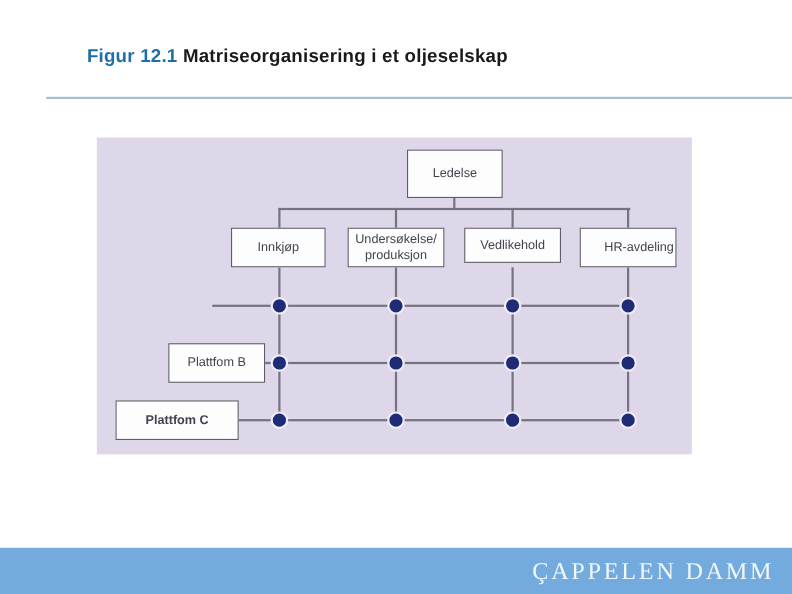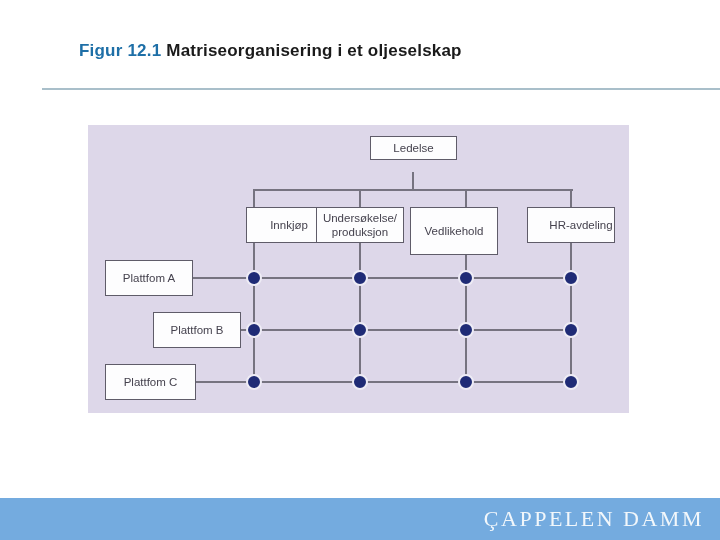--- a/index.html
+++ b/index.html
@@ -42,28 +42,28 @@
   .node {
     position: absolute;
     background: #fdfdfe;
     border: 1px solid #5f5c69;
     box-sizing: border-box;
     display: flex; align-items: center; justify-content: center;
     text-align: center;
     font-size: 11.5px; line-height: 1.25; color: #45424e;
     white-space: pre-line;
   }
-  .node.root { left: 282px; top: 11px;  width: 87px; height: 24px; }
-  .node.d1   { left: 122px; top: 82px;  width: 86px; height: 36px; margin-left: 36px; }
+  .node.root { left: 282px; top: 11px;  width: 87px; height: 44px; }
+  .node.d1   { left: 122px; top: 82px;  width: 86px; height: 36px; }
   .node.d2   { left: 228px; top: 82px;  width: 88px; height: 36px; text-align: center; }
-  .node.d3   { left: 322px; top: 82px;  width: 88px; height: 48px; }
+  .node.d3   { left: 334px; top: 82px;  width: 88px; height: 32px; }
   .node.d4   { left: 439px; top: 82px;  width: 88px; height: 36px; padding-left: 20px; }
   .node.p1   { left: 17px;  top: 135px; width: 88px; height: 36px; }
   .node.p2   { left: 17px;  top: 187px; width: 88px; height: 36px; margin-left: 48px; }
-  .node.p3   { left: 17px;  top: 239px; width: 91px; height: 36px; }
+  .node.p3   { left: 17px;  top: 239px; width: 112px; height: 36px; font-weight: bold; }
 
   
   .dot {
     position: absolute;
     width: 12px; height: 12px; border-radius: 50%;
     background: #1f2b76;
     border: 2px solid #eeecf5;
   }
 
   
@@ -108,21 +108,20 @@
     <div class="line h" style="left:105px; top:152px; width:379px;"></div>
     <div class="line h" style="left:105px; top:204px; width:379px;"></div>
     <div class="line h" style="left:105px; top:256px; width:379px;"></div>
 
     <div class="node root">Ledelse</div>
     <div class="node d1">Innkjøp</div>
     <div class="node d2">Undersøkelse/
 produksjon</div>
     <div class="node d3">Vedlikehold</div>
     <div class="node d4">HR-avdeling</div>
-    <div class="node p1">Plattfom A</div>
     <div class="node p2">Plattfom B</div>
     <div class="node p3">Plattfom C</div>
 
     <div class="dot" style="left:158px; top:145px;"></div>
     <div class="dot" style="left:264px; top:145px;"></div>
     <div class="dot" style="left:370px; top:145px;"></div>
     <div class="dot" style="left:475px; top:145px;"></div>
     <div class="dot" style="left:158px; top:197px;"></div>
     <div class="dot" style="left:264px; top:197px;"></div>
     <div class="dot" style="left:370px; top:197px;"></div>

